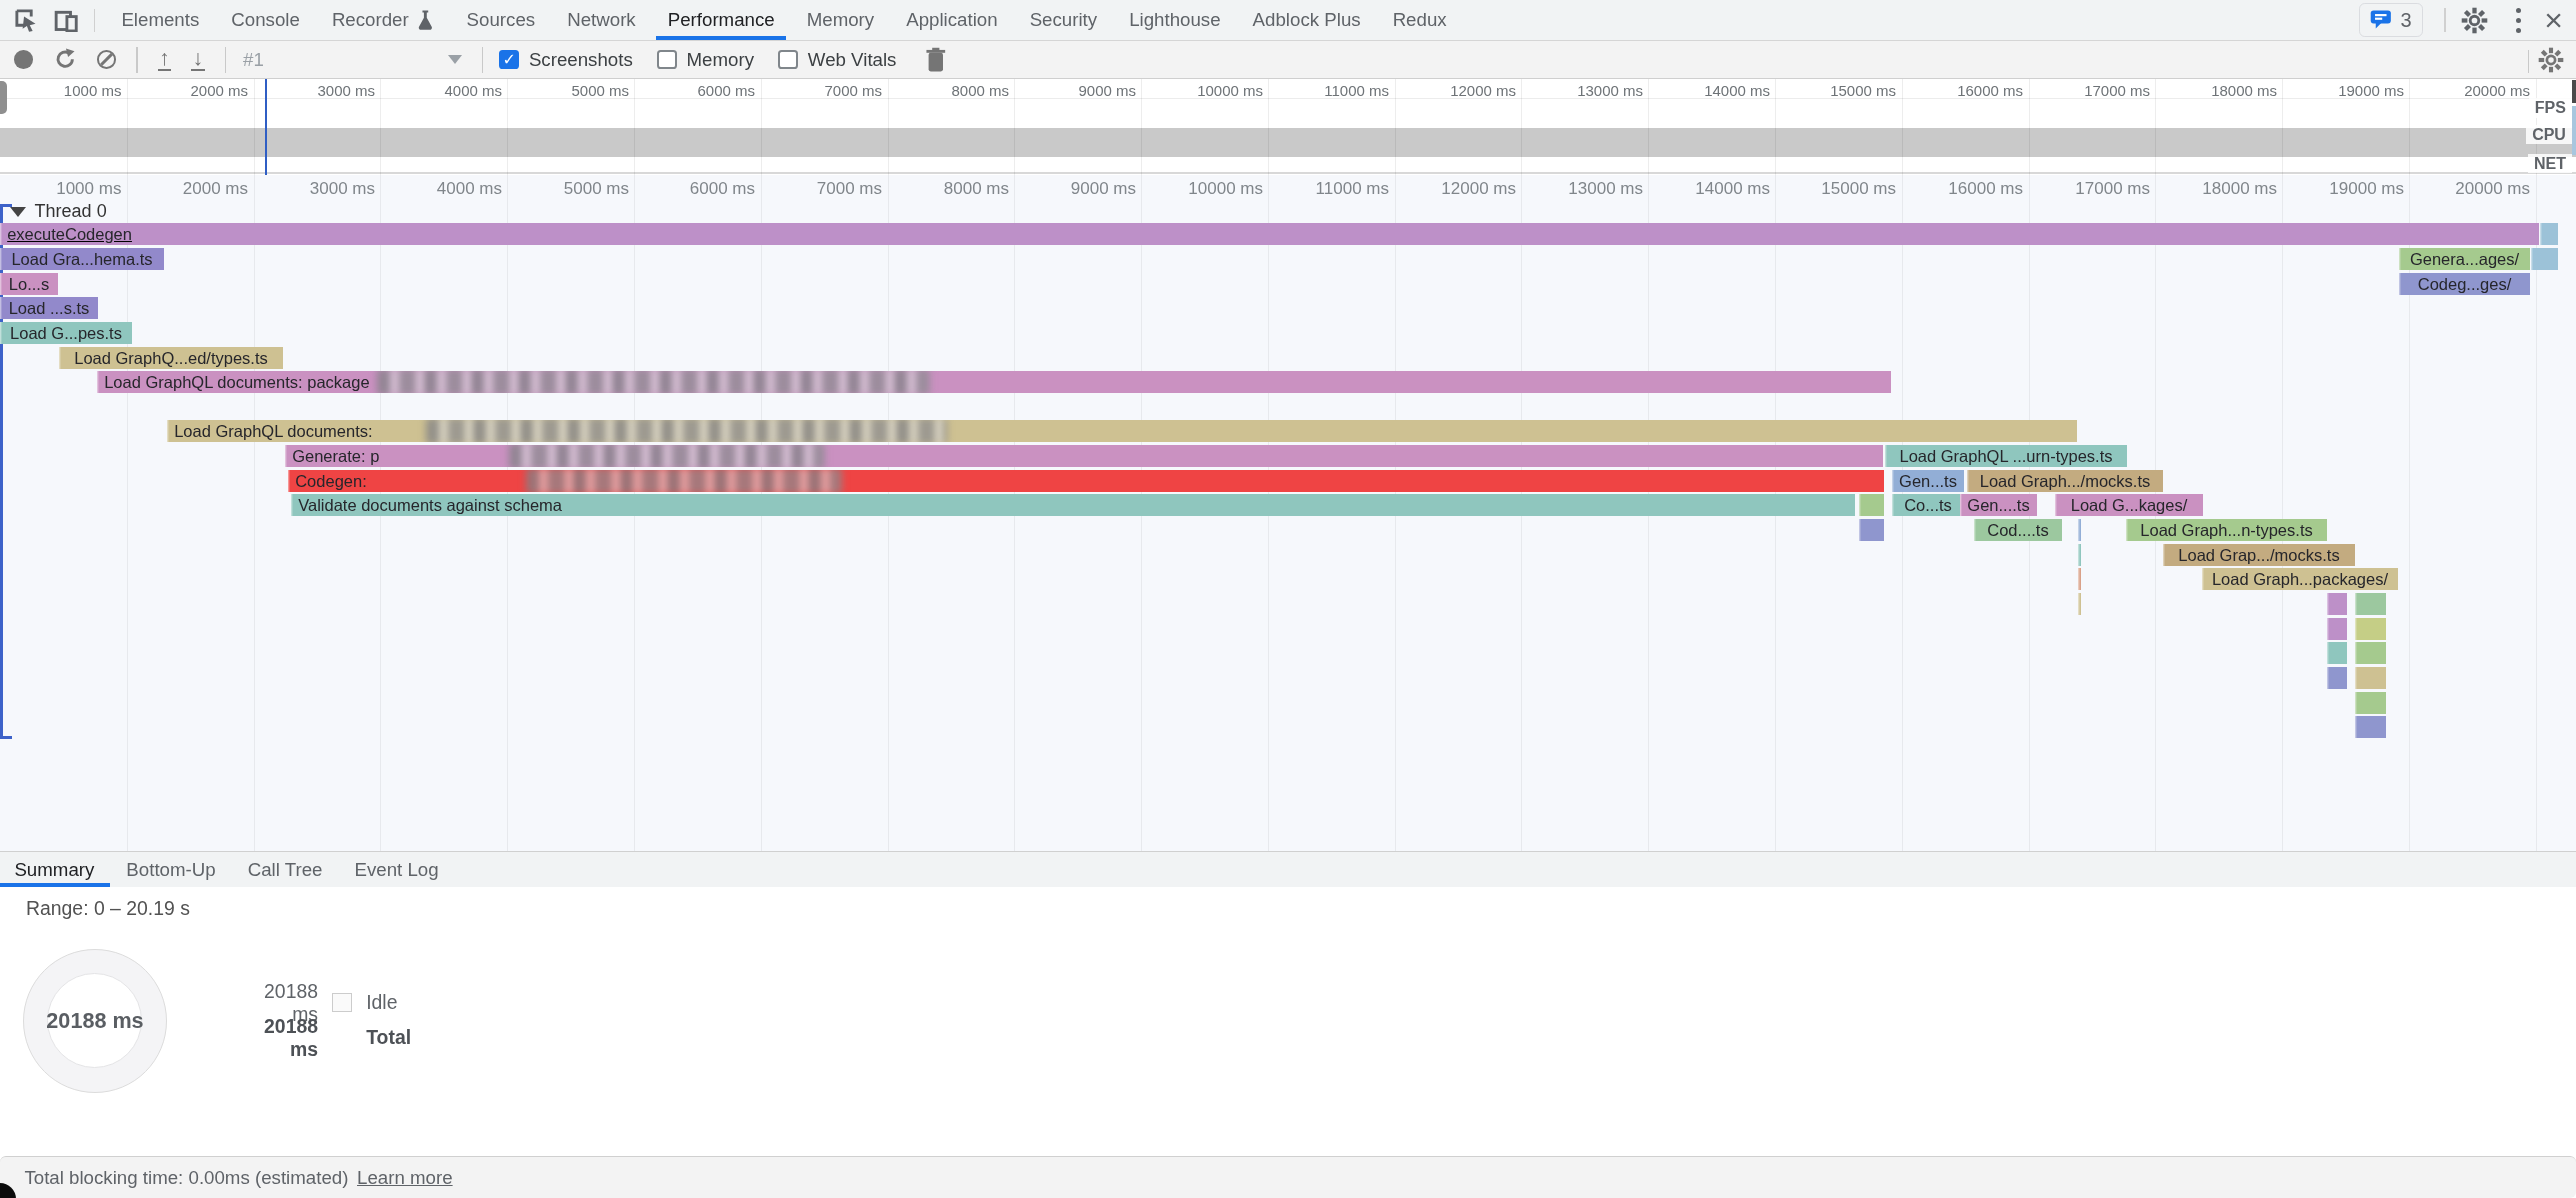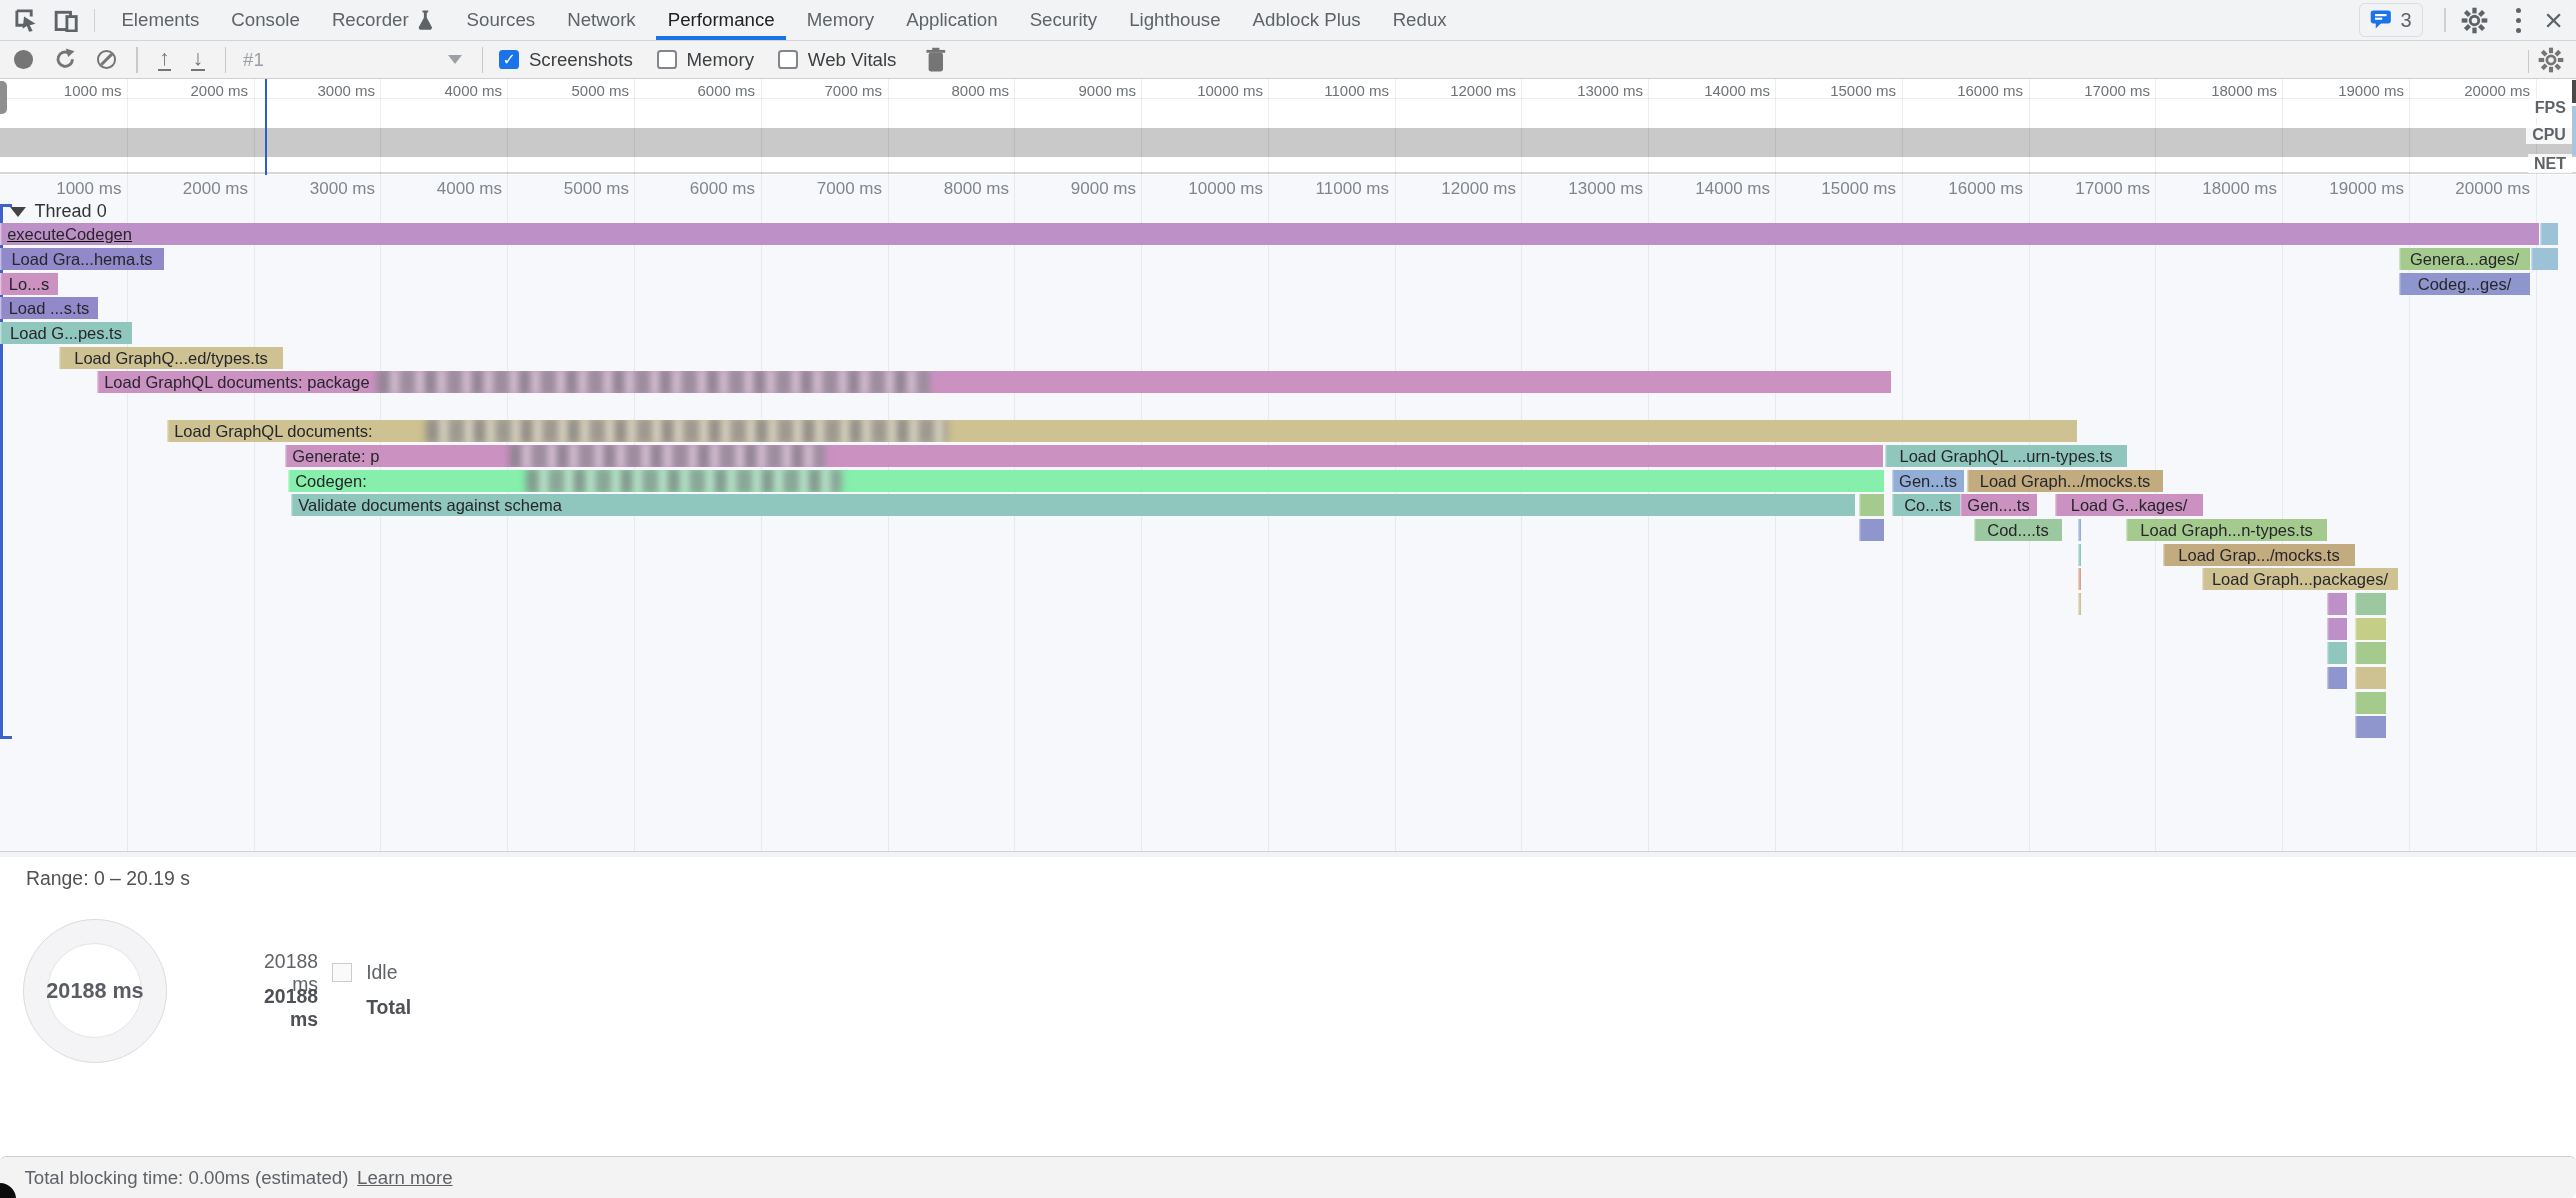--- a/index.html
+++ b/index.html
@@ -102,21 +102,21 @@
   
   .bottom-tabs { position:absolute; left:0; top:851px; width:100%; height:36px; background:#f1f3f4;
     border-top:1.4px solid #d0d0d0; display:flex; align-items:center; }
   .btab { position:relative; height:100%; display:flex; align-items:center; padding:0 16px;
     font-size:18.7px; color:#5f6368; }
   .btab:first-child { padding-left:14.4px; }
   .btab.active { color:#202124; }
   .btab.active::after { content:""; position:absolute; left:0; right:0; bottom:0; height:3.6px; background:#1a73e8; }
 
   
-  .summary-pane { position:absolute; left:0; top:857px; width:100%; height:270px; background:#fff; }
+  .summary-pane { position:absolute; left:0; top:887px; width:100%; height:270px; background:#fff; }
   .range-label { position:absolute; left:26px; top:10px; font-size:19.4px; color:#525252; }
   .donut { position:absolute; left:23px; top:62px; width:144px; height:144px; border-radius:50%;
     background:#f4f4f6; border:1.4px solid #dcdcdc; }
   .donut-hole { position:absolute; left:23px; top:23px; width:95px; height:95px; border-radius:50%;
     background:#fff; border:1.4px solid #e4e4e6; }
   .donut-center { position:absolute; left:0; top:0; width:100%; height:100%;
     display:flex; align-items:center; justify-content:center;
     font-size:21.6px; font-weight:bold; color:#5a5e63; }
   .legend { position:absolute; left:239px; top:98px; }
   .legend-row { display:flex; align-items:center; height:35px; }
@@ -436,21 +436,21 @@
         <span class="t">Load GraphQL documents:</span>
         <div class="blurpatch" style="left: 259px; width: 521px;"></div>
       </div>
       <div class="bar" style="left: 285px; width: 1598px; top: 270px; background: rgb(202, 145, 193);">
         <span class="t">Generate: p</span>
         <div class="blurpatch" style="left: 224px; width: 316px;"></div>
       </div>
       <div class="bar" style="left: 1885px; width: 242px; top: 270px; background: rgb(143, 198, 190);">
         <span class="t center">Load GraphQL ...urn-types.ts</span>
       </div>
-      <div class="bar" style="left: 288px; width: 1596px; top: 295px; background: #86efac;">
+      <div class="bar" style="left: 288px; width: 1596px; top: 295px; background: #ef4444;">
         <span class="t">Codegen:</span>
         <div class="blurpatch" style="left: 238px; width: 316px;"></div>
       </div>
       <div class="bar" style="left: 1892px; width: 72px; top: 295px; background: rgb(146, 174, 214);">
         <span class="t center">Gen...ts</span>
       </div>
       <div class="bar" style="left: 1967px; width: 196px; top: 295px; background: rgb(195, 171, 128);">
         <span class="t center">Load Graph.../mocks.ts</span>
       </div>
       <div class="bar" style="left: 291px; width: 1564px; top: 319px; background: rgb(143, 198, 190);">

